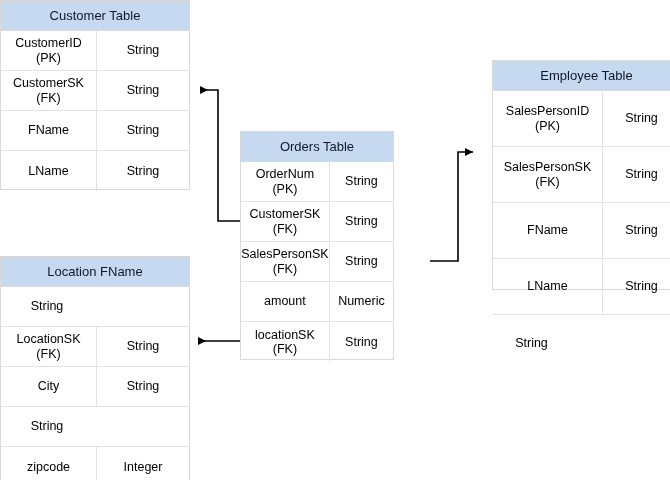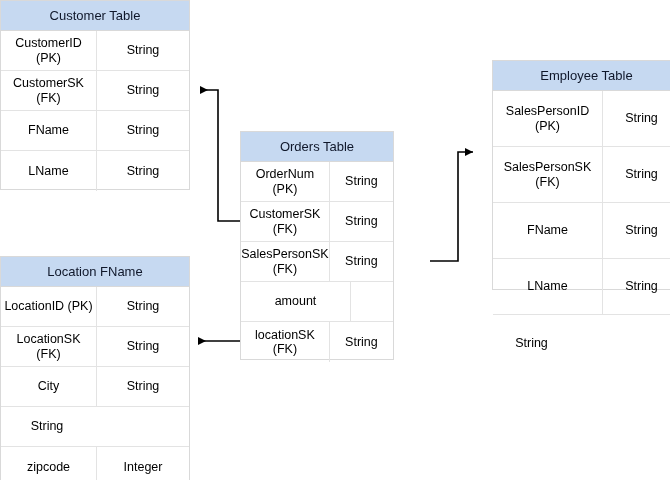--- a/index.html
+++ b/index.html
@@ -138,21 +138,20 @@
     </div>
     <div class="tbl-row">
       <div class="cell-name">LName</div>
       <div class="cell-type">String</div>
     </div>
   </div>
 
   <div class="er-table" id="location-table">
     <div class="tbl-header">Location FName</div>
     <div class="tbl-row">
-      <div class="cell-name">LocationID (PK)</div>
       <div class="cell-type">String</div>
     </div>
     <div class="tbl-row">
       <div class="cell-name">LocationSK (FK)</div>
       <div class="cell-type">String</div>
     </div>
     <div class="tbl-row">
       <div class="cell-name">City</div>
       <div class="cell-type">String</div>
     </div>
@@ -174,20 +173,21 @@
     <div class="tbl-row">
       <div class="cell-name">CustomerSK (FK)</div>
       <div class="cell-type">String</div>
     </div>
     <div class="tbl-row">
       <div class="cell-name">SalesPersonSK (FK)</div>
       <div class="cell-type">String</div>
     </div>
     <div class="tbl-row">
       <div class="cell-name">amount</div>
+      <div class="cell-type">Numeric</div>
     </div>
     <div class="tbl-row">
       <div class="cell-name">locationSK (FK)</div>
       <div class="cell-type">String</div>
     </div>
   </div>
 
   <div class="er-table" id="employee-table">
     <div class="tbl-header">Employee Table</div>
     <div class="tbl-row">

